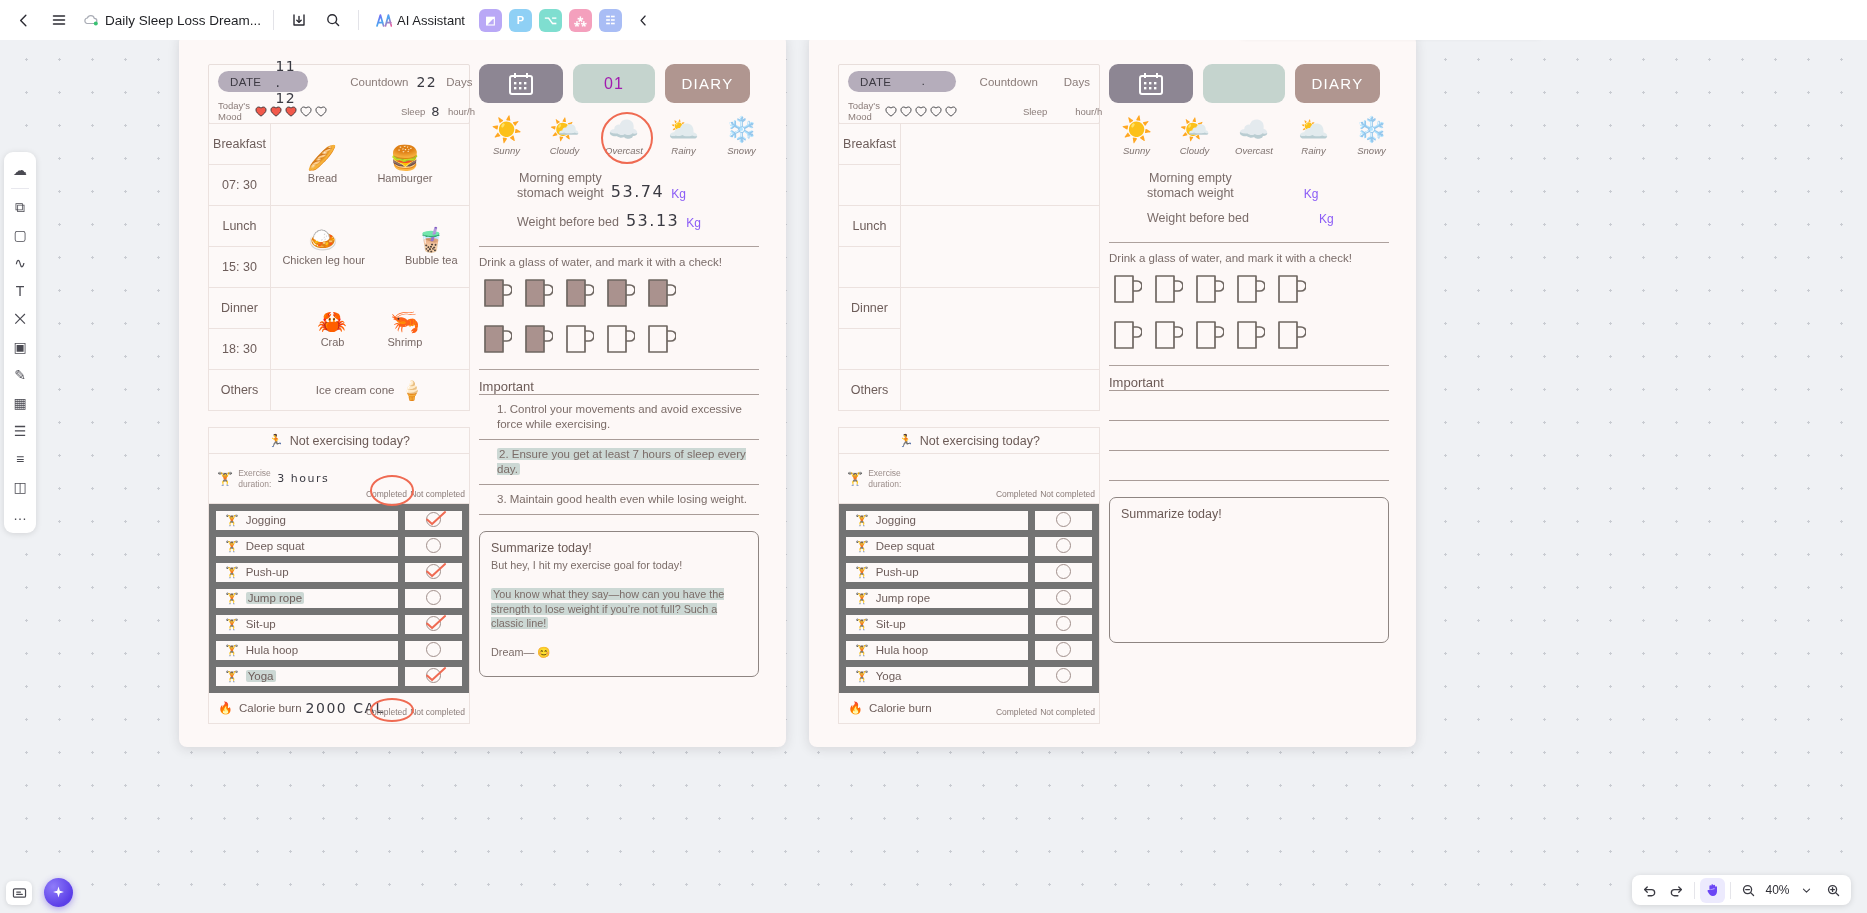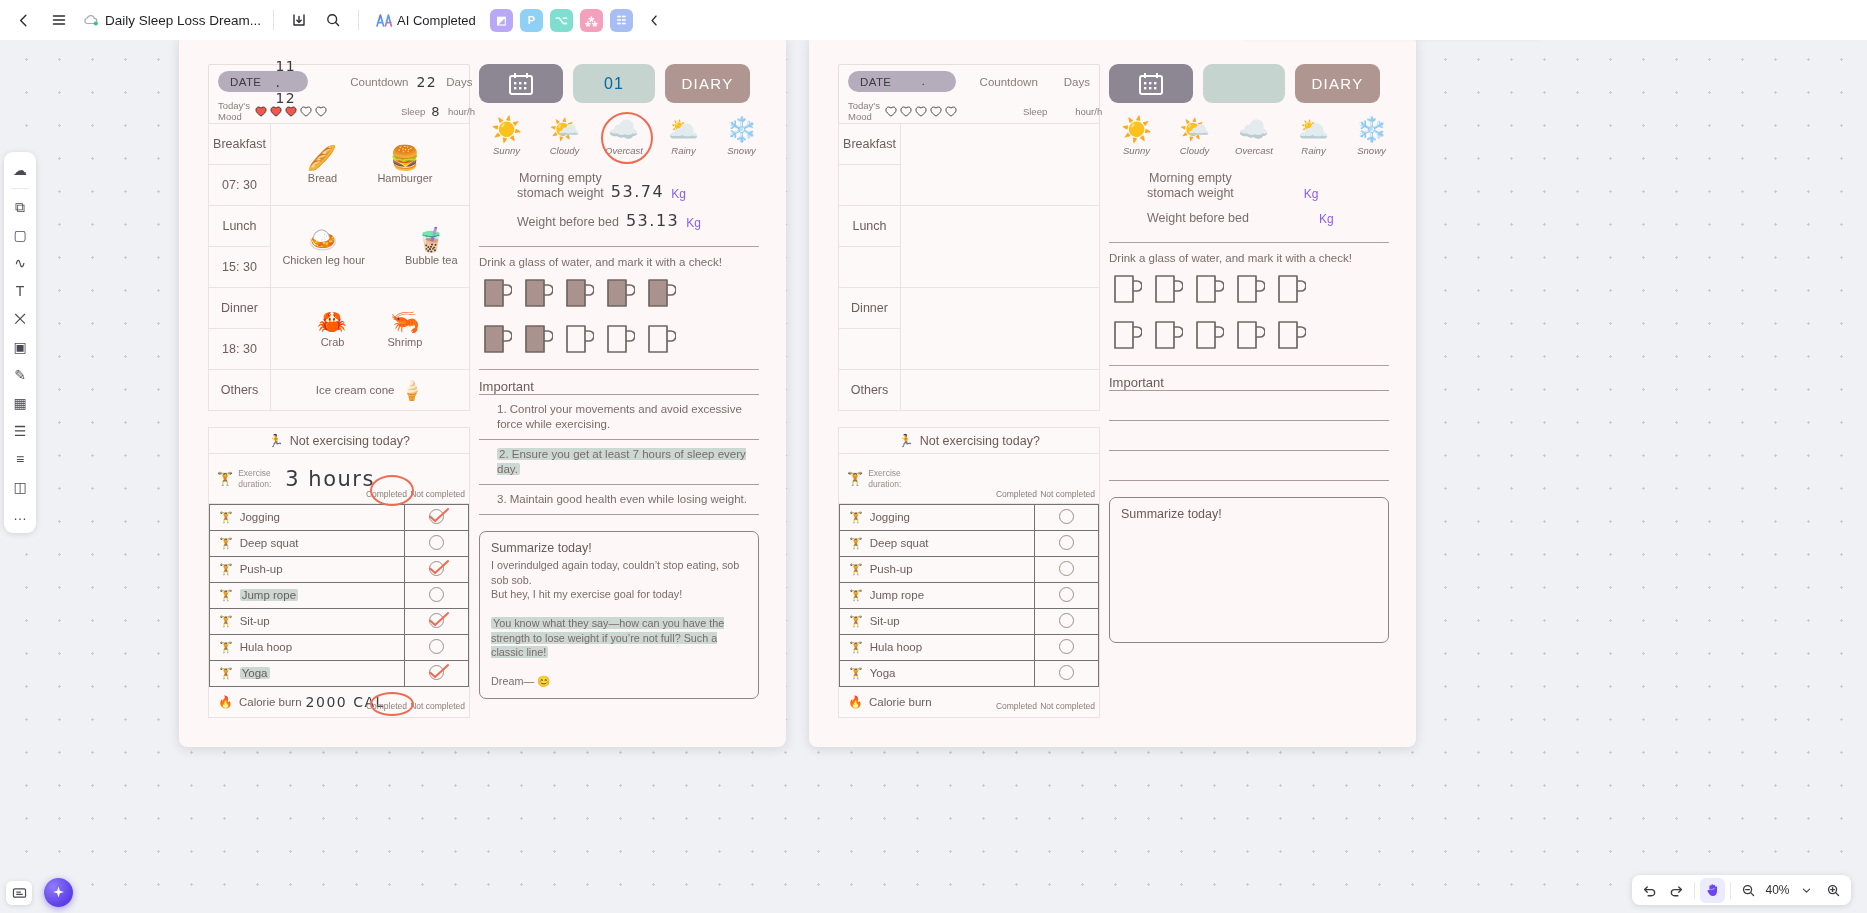--- a/index.html
+++ b/index.html
@@ -169,30 +169,30 @@
   .food-inline { display: inline-flex; align-items: center; gap: 6px; font-size: 11.5px; color: #776865; }
 
   
   .exbox { border: 1px solid #ece2df; margin-top: 16px; background: #fdf9f8; }
   .ex-top { height: 26px; display: flex; align-items: center; justify-content: center;
             gap: 6px; border-bottom: 1px solid #ece2df; font-size: 12.5px; color: #6b5a56; }
   .ex-dur { height: 50px; display: flex; align-items: center; padding: 0 8px;
             border-bottom: 1px solid #ece2df; position: relative; }
   .ex-dur-lbl { font-size: 8.5px; color: #9b8d8a; line-height: 11px; margin-left: 5px; }
   table.exlist { width: 100%; border-collapse: collapse; }
-  table.exlist td { border: 1px solid #737373; height: 26px; font-size: 11.5px; color: #6d5d5a; }
+  table.exlist td { border: 7px solid #737373; height: 26px; font-size: 11.5px; color: #6d5d5a; }
   td.ex-name { padding-left: 9px; }
   td.ex-chk  { width: 64px; text-align: center; }
   .ring { width: 15px; height: 15px; border: 1.3px solid #a08f8b; border-radius: 50%; display: inline-block; }
 
   
   .chips { display: flex; gap: 10px; }
   .chip { height: 39px; border-radius: 9px; display: flex; align-items: center; justify-content: center; }
   .chip-cal { width: 84px; background: #8d8693; }
-  .chip-num { width: 82px; background: #c5d4ce; color: #0369a1; font-size: 16px; letter-spacing: 1px; }
+  .chip-num { width: 82px; background: #c5d4ce; color: #a21caf; font-size: 16px; letter-spacing: 1px; }
   .chip-diary { width: 85px; background: #b09690; color: #fff; font-size: 15px; letter-spacing: 1.3px; }
   .weathers { display: flex; gap: 23px; margin-top: 13px; padding-left: 10px; }
   .weather { display: flex; flex-direction: column; align-items: center; gap: 2px; width: 44px; position: relative; }
   .w-emoji { font-size: 25px; line-height: 27px; }
   .w-name { font-size: 9.5px; color: #7f7370; font-style: italic; }
   .wrow { display: flex; align-items: flex-end; gap: 7px; margin-top: 15px; padding-left: 38px; }
   .wlabel { font-size: 12.5px; color: #7a6c69; line-height: 15px; text-align: center; }
   .wunit { font-size: 12px; color: #8b5cf6; }
   .hr-thin { height: 1px; background: #ada19d; margin: 16px 0 9px; }
   .waterline { font-size: 11.5px; color: #7a6c69; margin-bottom: 9px; }
@@ -308,21 +308,21 @@
         <div class="ex-top">
           <span>🏃</span>
           <span>Not exercising today?</span>
         </div>
         <div class="ex-dur">
           <span style="font-size:13px">🏋</span>
           <span class="ex-dur-lbl">
             <span>Exercise</span><br>
             <span>duration:</span>
           </span>
-          <span class="hand" style="margin-left:14px;font-size:21px">3 hours</span>
+          <span class="hand" style="margin-left:6px;font-size:11px">3 hours</span>
           <span style="position:absolute;right:62px;bottom:4px;font-size:8.5px;color:#8a7c79">Completed</span>
           <span style="position:absolute;right:4px;bottom:4px;font-size:8.5px;color:#8a7c79">Not completed</span>
           <div class="circle-ann" style="right:55px;bottom:-3px;width:44px;height:31px"></div>
         </div>
         <table class="exlist" id="exlist-left">
             <tbody>
               <tr>
                 <td class="ex-name"><span style="font-size:11px;margin-right:7px">🏋</span><span>Jogging</span></td>
                 <td class="ex-chk"><span style="position:relative;display:inline-block;line-height:0"><span class="ring"></span><svg width="26" height="18" viewBox="0 0 26 18" style="position:absolute;left:50%;top:50%;transform:translate(-42%,-55%)">
                       <path d="M4 9.5 9 14 22 2" fill="none" stroke="#ef6a52" stroke-width="2" stroke-linecap="round" stroke-linejoin="round"></path>
@@ -487,21 +487,20 @@
           <div class="rule"></div>
           <div class="imp-item"><span class="hl">2. Ensure you get at least 7 hours of sleep every day.</span></div>
           <div class="rule"></div>
           <div class="imp-item">3. Maintain good health even while losing weight.</div>
           <div class="rule"></div>
         </div>
 
       <div class="sumbox">
         <div class="sum-title">Summarize today!</div>
         <div id="sum-left">
-            <div class="sum-line">I overindulged again today, couldn’t stop eating, sob sob sob.</div>
             <div class="sum-line">But hey, I hit my exercise goal for today!</div>
             <div class="sum-line">&nbsp;</div>
             <div class="sum-line"><span class="hl">You know what they say—how can you have the strength to lose weight if you’re not full? Such a classic line!</span></div>
             <div class="sum-line">&nbsp;</div>
             <div class="sum-line">Dream— 😊</div>
           </div>
       </div>
     </div>
 
   </div>
@@ -802,21 +801,21 @@
     <svg width="17" height="15" viewBox="0 0 17 15">
       <defs>
           <linearGradient id="aig" x1="0" y1="0" x2="1" y2="1">
             <stop offset="0" stop-color="#7c5cf5"></stop>
             <stop offset="0.5" stop-color="#4aa8f0"></stop>
             <stop offset="1" stop-color="#f05fa0"></stop>
           </linearGradient>
         </defs>
       <path d="M2 13 5.4 2l3.2 11M3.2 9.6h4.6M10.5 13 13.4 2l3 11M11.6 9.6h4.3" fill="none" stroke="url(#aig)" stroke-width="1.7" stroke-linecap="round" stroke-linejoin="round"></path>
     </svg>
-    <span>AI Completed</span>
+    <span>AI Assistant</span>
   </div>
   <div style="width:8px"></div>
   <div id="mini-apps" style="display:flex;gap:7px;align-items:center">
       <span class="mini-app" style="background:#b9a8f6">◩</span>
       <span class="mini-app" style="background:#8fd0f5">P</span>
       <span class="mini-app" style="background:#7fded0">⌥</span>
       <span class="mini-app" style="background:#f4a0bd">⁂</span>
       <span class="mini-app" style="background:#a9bdf5">☷</span>
     </div>
   <div style="width:7px"></div>

